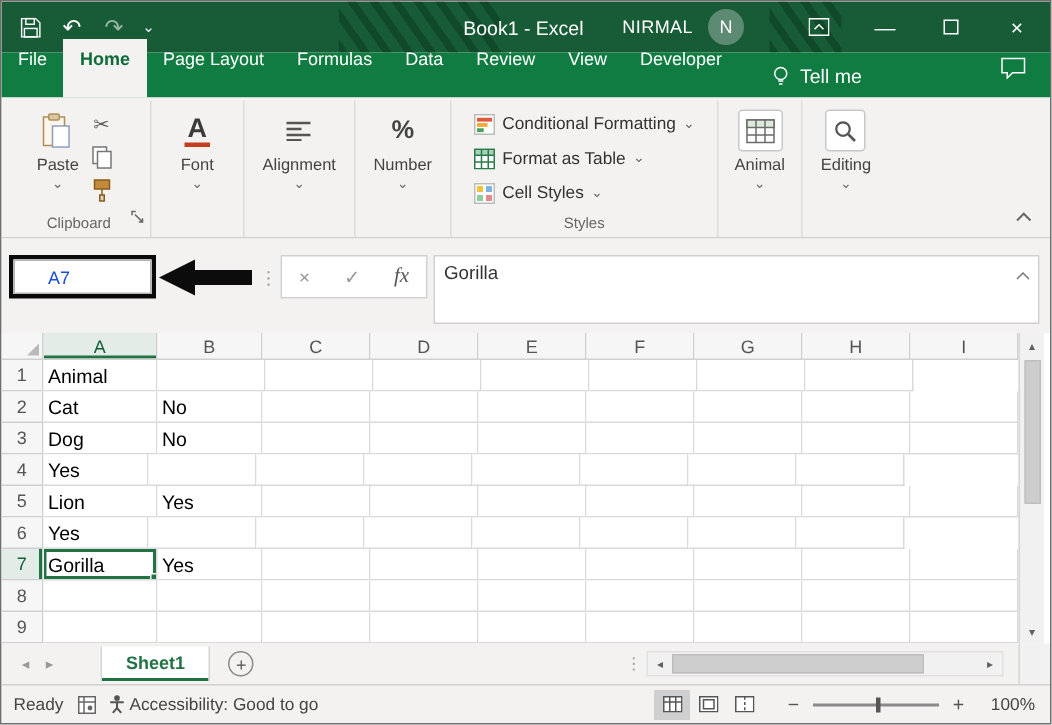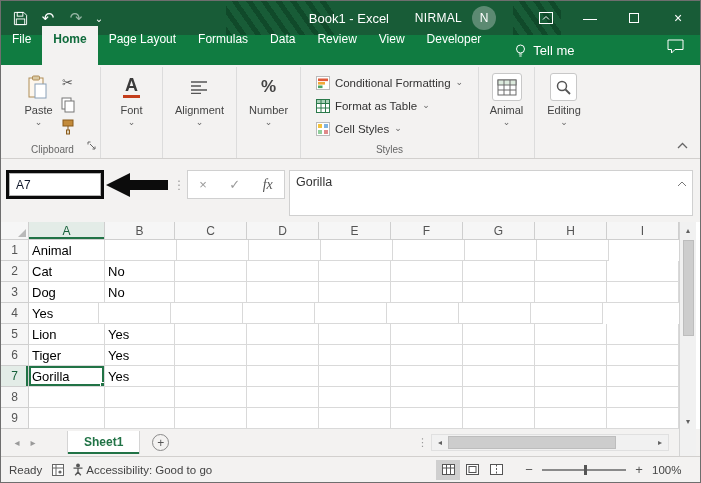--- a/index.html
+++ b/index.html
@@ -45,21 +45,21 @@
   .clip-wrap { display:flex; }
   .smallcol { display:flex; flex-direction:column; padding:7px 2px 0 4px; gap:5px; }
   .smallbtn { width:22px; height:17px; display:flex; align-items:center; justify-content:center; font-size:13px; color:#5a5a5a; }
   .styles-col { display:flex; flex-direction:column; padding-top:5px; gap:2px; align-items:flex-start; }
   .styles-row { display:flex; align-items:center; gap:5px; font-size:11.5px; color:#333; height:21px; padding:0 3px; }
   .collapse-btn { position:absolute; right:12px; bottom:5px; }
 
   
   .formula-area { position:absolute; left:0; top:158px; width:100%; height:63px; background:#f3f2f1; }
   .namebox-annot { position:absolute; left:5px; top:11px; width:98px; height:29px; border:3px solid #0a0a0a; background:#fff; }
-  .namebox { width:100%; height:100%; border:1px solid #b5b5b5; background:#fff; display:flex; align-items:center; padding-left:6px; font-size:12px; color:#0f172a; }
+  .namebox { width:100%; height:100%; border:1px solid #b5b5b5; background:#fff; display:flex; align-items:center; padding-left:22px; font-size:12px; color:#1d4ed8; }
   .annot-arrow { position:absolute; left:105px; top:13px; }
   .fa-dots { position:absolute; left:172px; top:19px; color:#9a9a9a; font-size:12px; }
   .fx-box { position:absolute; left:186px; top:11px; width:98px; height:29px; background:#fff; border:1px solid #d0d0d0; display:flex; align-items:center; justify-content:space-around; }
   .fx-cancel, .fx-enter { color:#999; font-size:13px; }
   .fx-label { font-family:"Liberation Serif", serif; font-style:italic; font-size:14px; color:#555; }
   .formula-input { position:absolute; left:288px; top:11px; width:404px; height:46px; background:#fff; border:1px solid #d0d0d0; font-size:12.5px; color:#333; padding:4px 6px; }
   .formula-chevron { position:absolute; right:5px; top:5px; }
 
   
   .grid { position:absolute; left:0; top:221px; width:678px; height:207px; background:#fff; overflow:hidden; font-size:13px; }
@@ -97,21 +97,21 @@
   .statusbar { position:absolute; left:0; top:455px; width:100%; height:26px; background:#f3f2f1; border-top:1px solid #d2d0ce; display:flex; align-items:center; font-size:11.5px; color:#444; }
   .sb-ready { margin:0 10px 0 8px; }
   .sb-icon { display:flex; align-items:center; margin-right:8px; }
   .sb-access-label { margin-left:2px; }
   .sb-spacer { flex:1; }
   .viewbtn { width:24px; height:20px; display:flex; align-items:center; justify-content:center; }
   .viewbtn.active { background:#cfcfcf; }
   .zoom-minus, .zoom-plus { width:18px; text-align:center; font-size:13px; color:#555; }
   .zoomtrack { width:84px; height:2px; background:#8a8a8a; position:relative; margin:0 4px; }
   .zoomthumb { position:absolute; left:50%; top:-4px; width:3px; height:10px; background:#555; }
-  .zoom-label { width:38px; text-align:left; margin:0 10px 0 4px; }
+  .zoom-label { width:38px; text-align:right; margin:0 10px 0 4px; }
 </style>
 </head>
 <body>
 
 <div class="win">
 
   <div class="titlebar">
     <div class="art art1"></div>
     <div class="art art2"></div>
     <div class="qat">
@@ -414,21 +414,20 @@
         <div class="cell" style="width: 72px;"></div>
         <div class="cell" style="width: 72px;"></div>
         <div class="cell" style="width: 72px;"></div>
         <div class="cell" style="width: 72px;"></div>
         <div class="cell" style="width: 72px;"></div>
         <div class="cell" style="width: 72px;"></div>
         <div class="cell" style="width: 72px;"></div>
       </div>
       <div class="grid-row">
         <div class="rowhead" style="width: 28px;">6</div>
-        <div class="cell" style="width: 76px;">Tiger</div>
         <div class="cell" style="width: 70px;">Yes</div>
         <div class="cell" style="width: 72px;"></div>
         <div class="cell" style="width: 72px;"></div>
         <div class="cell" style="width: 72px;"></div>
         <div class="cell" style="width: 72px;"></div>
         <div class="cell" style="width: 72px;"></div>
         <div class="cell" style="width: 72px;"></div>
         <div class="cell" style="width: 72px;"></div>
       </div>
       <div class="grid-row">

